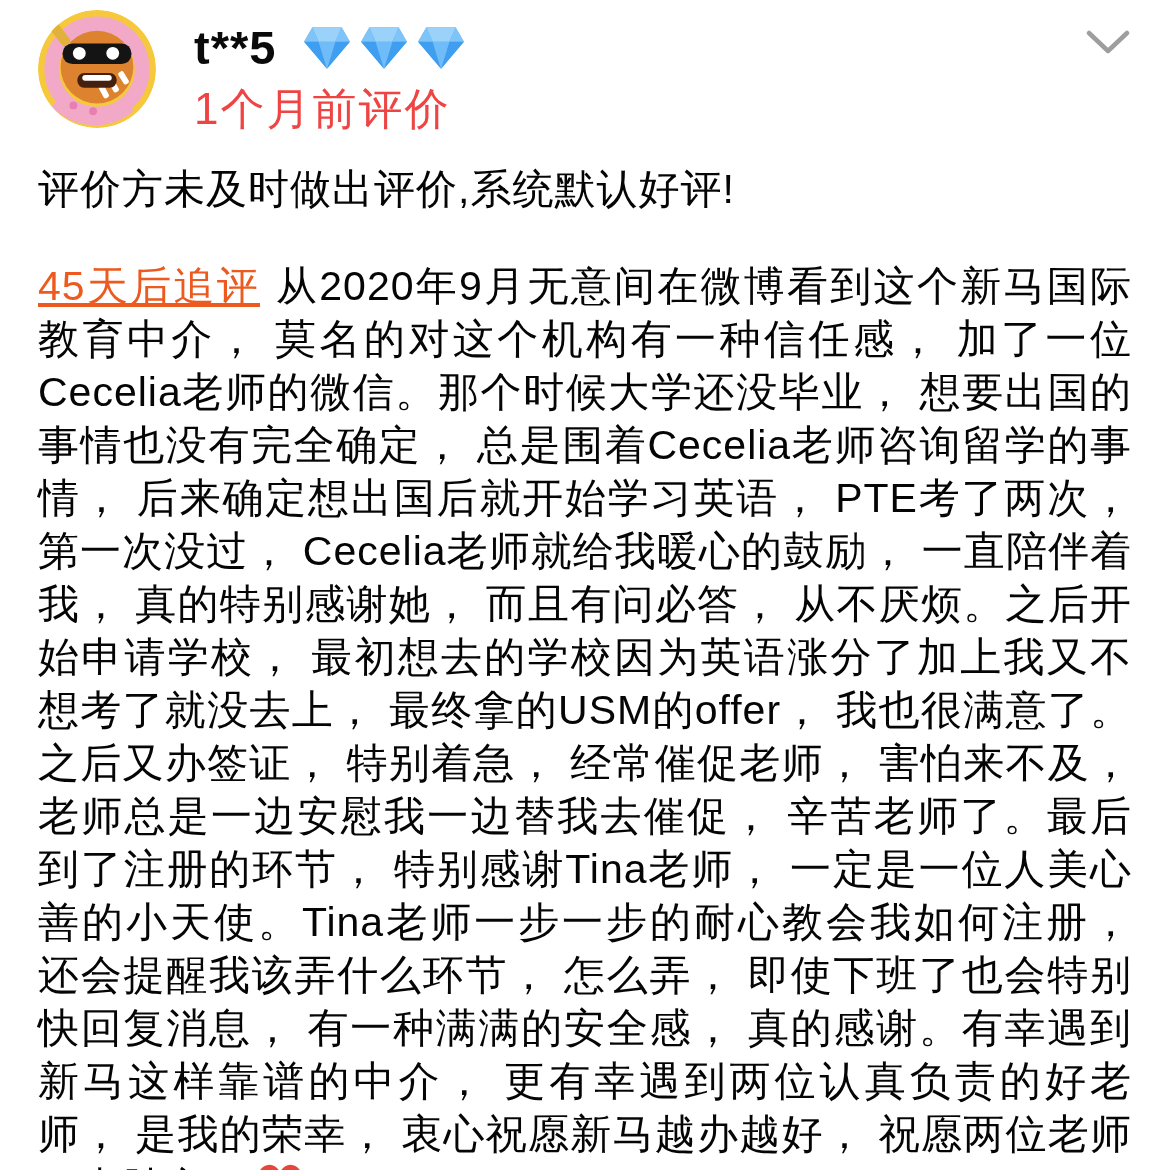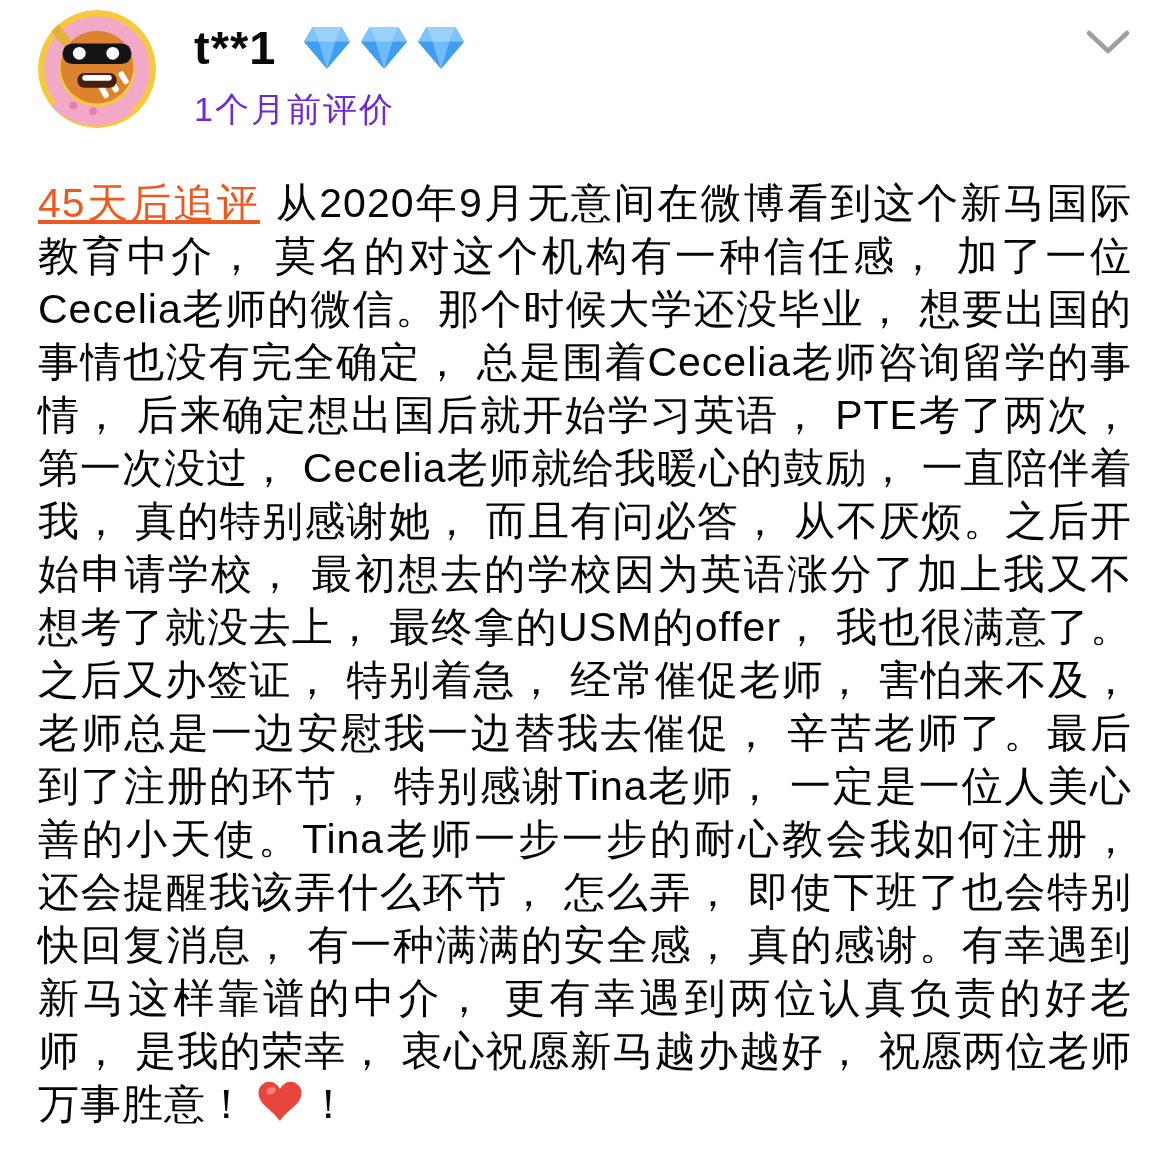--- a/index.html
+++ b/index.html
@@ -21,21 +21,21 @@
   }
   .head-info{margin-left:38px;padding-top:10px;}
   .name-row{display:flex;align-items:center;}
   .username{
     font-size:47px;font-weight:bold;color:#0a0a0a;
     letter-spacing:1px;
   }
   .diamonds{display:flex;align-items:center;margin-left:26px;gap:7px;}
   .diamonds svg{display:block;}
   .timestamp{
-    margin-top:12px;font-size:34px;color:#6d28d9;letter-spacing:2px;
+    margin-top:5px;font-size:44px;color:#ef4444;letter-spacing:2px;
   }
   .chevron{
     position:absolute;right:2px;top:18px;width:44px;height:30px;
     cursor:pointer;
   }
 
   
   .default-review{
     margin-top:24px;
     font-size:41px;line-height:53px;color:#050505;
@@ -80,21 +80,21 @@
         <rect x="45" y="66" width="30" height="6" rx="3" fill="#ffffff"></rect>
         <rect x="16" y="8" width="10" height="30" rx="4" fill="#E2B13C" transform="rotate(-38 21 23)"></rect>
         <rect x="14" y="4" width="10" height="10" rx="3" fill="#C98A2E" transform="rotate(-38 19 9)"></rect>
         <circle cx="36" cy="97" r="4" fill="#E77FB0"></circle>
         <circle cx="56" cy="103" r="4" fill="#E77FB0"></circle>
       </svg>
     </div>
 
     <div class="head-info">
       <div class="name-row">
-        <span class="username">t**1</span>
+        <span class="username">t**5</span>
         <span class="diamonds">
           <svg width="50" height="46" viewBox="0 0 48 44">
             <polygon points="10,2 38,2 46,16 24,42 2,16" fill="#5FB2F5"></polygon>
             <polygon points="10,2 38,2 32,16 16,16" fill="#9AD2FA"></polygon>
             <polygon points="10,2 16,16 2,16" fill="#7FC4F8"></polygon>
             <polygon points="38,2 46,16 32,16" fill="#7FC4F8"></polygon>
             <polygon points="2,16 16,16 24,42" fill="#3F9EEF"></polygon>
             <polygon points="46,16 32,16 24,42" fill="#3F9EEF"></polygon>
             <polygon points="16,16 32,16 24,42" fill="#6FBCF8"></polygon>
           </svg>
@@ -119,20 +119,21 @@
           </span>
       </div>
       <div class="timestamp">1个月前评价</div>
     </div>
 
     <svg class="chevron" viewBox="0 0 44 26">
       <polyline points="3,3 22,21 41,3" fill="none" stroke="#9e9e9e" stroke-width="4.5" stroke-linecap="round" stroke-linejoin="round"></polyline>
     </svg>
   </div>
 
+  <div class="default-review">评价方未及时做出评价,系统默认好评!</div>
 
   <div class="followup">
     <span class="followup-label">45天后追评</span><span>从2020年9月无意间在微博看到这个新马国际教育中介， 莫名的对这个机构有一种信任感， 加了一位Cecelia老师的微信。那个时候大学还没毕业， 想要出国的事情也没有完全确定， 总是围着Cecelia老师咨询留学的事情， 后来确定想出国后就开始学习英语， PTE考了两次， 第一次没过， Cecelia老师就给我暖心的鼓励， 一直陪伴着我， 真的特别感谢她， 而且有问必答， 从不厌烦。之后开始申请学校， 最初想去的学校因为英语涨分了加上我又不想考了就没去上， 最终拿的USM的offer， 我也很满意了。之后又办签证， 特别着急， 经常催促老师， 害怕来不及， 老师总是一边安慰我一边替我去催促， 辛苦老师了。最后到了注册的环节， 特别感谢Tina老师， 一定是一位人美心善的小天使。Tina老师一步一步的耐心教会我如何注册， 还会提醒我该弄什么环节， 怎么弄， 即使下班了也会特别快回复消息， 有一种满满的安全感， 真的感谢。有幸遇到新马这样靠谱的中介， 更有幸遇到两位认真负责的好老师， 是我的荣幸， 衷心祝愿新马越办越好， 祝愿两位老师万事胜意！</span><span class="heart-wrap"><svg width="44" height="41" viewBox="0 0 32 30">
           <path d="M23.6,0.5 c-3.3,0-6.2,2.6-7.6,5.4 C14.6,3.1,11.7,0.5,8.4,0.5 C3.9,0.5,0.3,4.1,0.3,8.6 c0,9,9.4,11.6,15.7,20.6 c6-9,15.7-11.8,15.7-20.6 C31.7,4.1,28.1,0.5,23.6,0.5z" fill="#e8453c"></path>
           <ellipse cx="9.5" cy="7" rx="3.6" ry="2.6" fill="#f3837b" transform="rotate(-28 9.5 7)"></ellipse>
         </svg></span><span>！</span>
   </div>
 
 </div>
 

